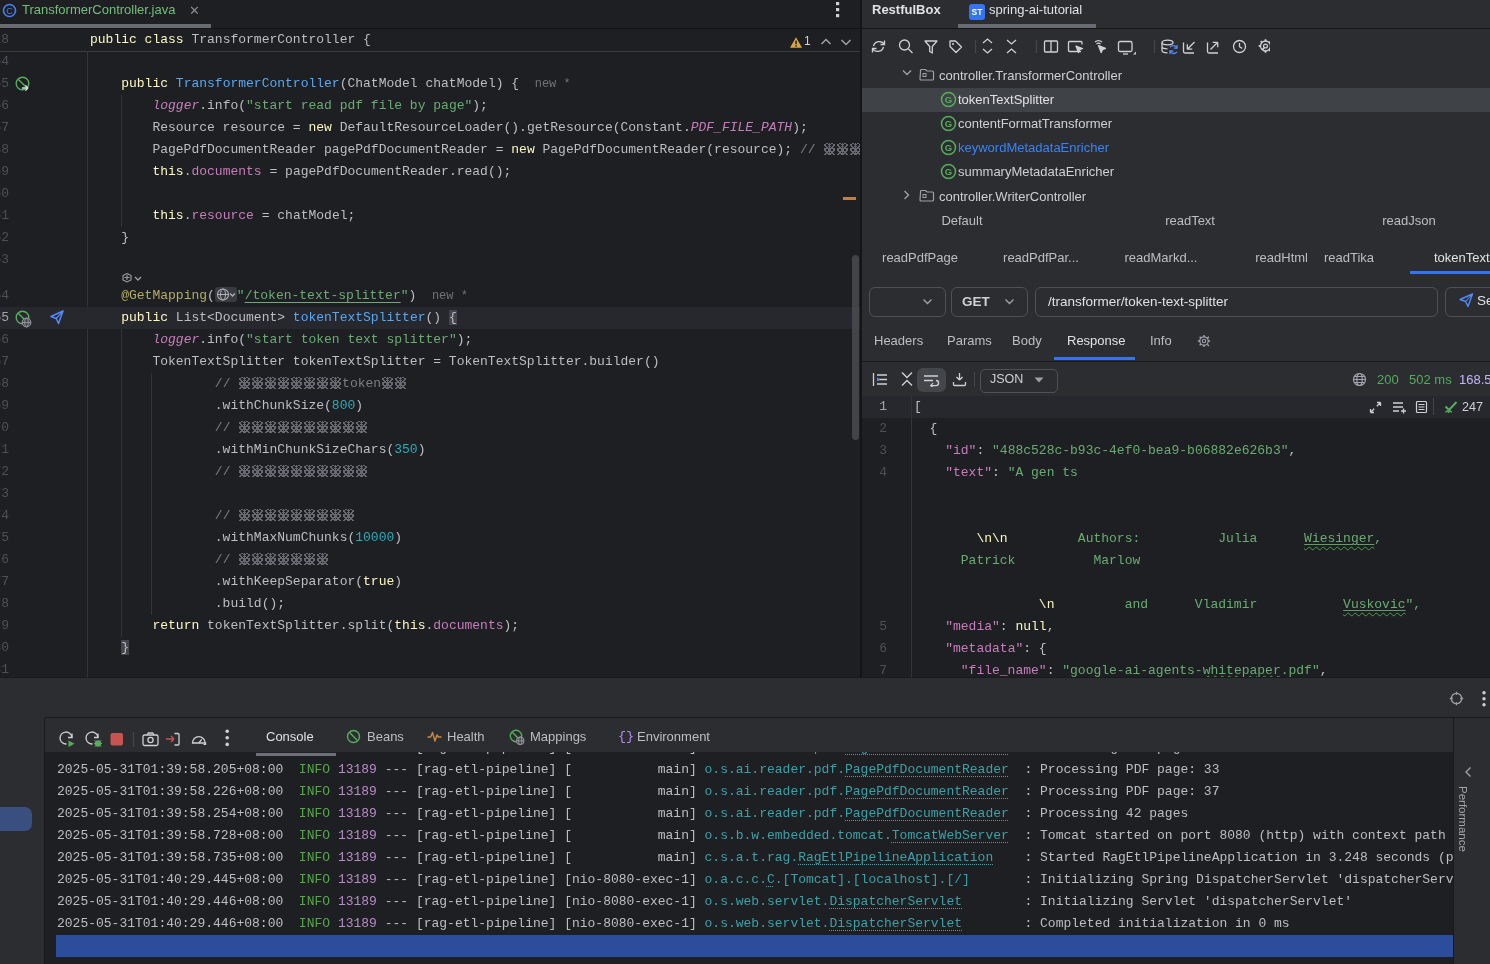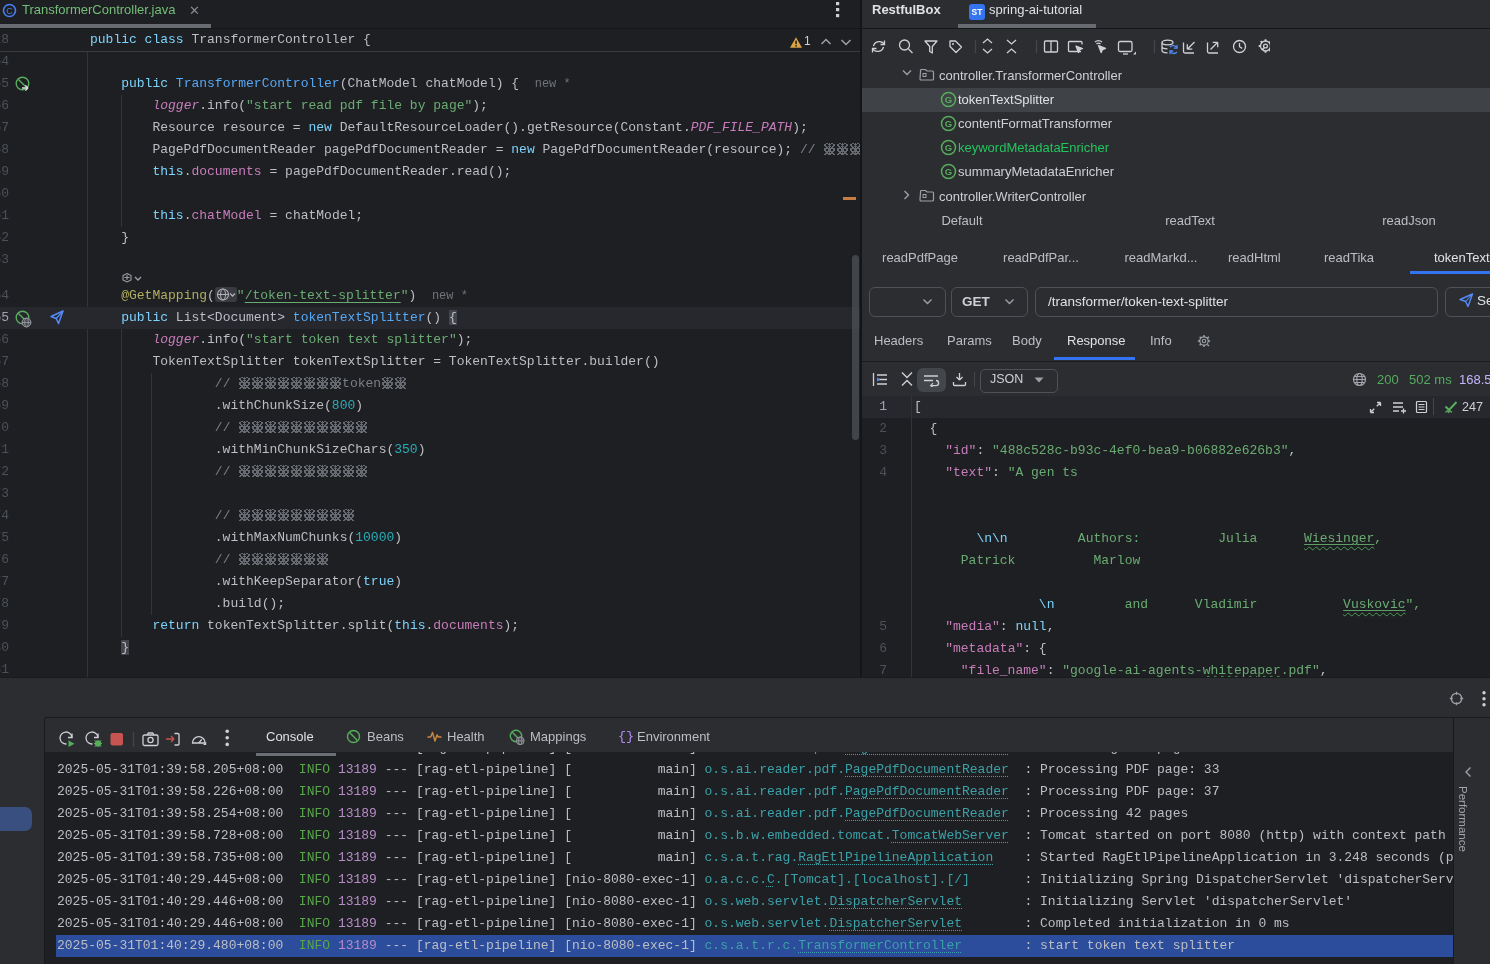--- a/index.html
+++ b/index.html
@@ -1,19 +1,19 @@
 <!DOCTYPE html>
 <html><head><meta charset="utf-8"><style>
 html,body{margin:0;padding:0}
 #root{position:relative;width:1490px;height:964px;background:#1e1f22;overflow:hidden;
  font-family:"Liberation Sans",sans-serif;-webkit-font-smoothing:antialiased}
 .abs{position:absolute}
 .mono{font-family:"Liberation Mono",monospace;font-size:13px;line-height:22px;white-space:pre;color:#bcbec4}
 .ln{font-family:"Liberation Mono",monospace;font-size:13px;line-height:22px;color:#4b5059;text-align:right;width:40px}
-.k{color:#7dd3fc}.s{color:#6aab73}.m{color:#56a8f5}.f{color:#c77dbb}.fi{color:#c77dbb;font-style:italic}
+.k{color:#fef9c3}.s{color:#6aab73}.m{color:#56a8f5}.f{color:#c77dbb}.fi{color:#c77dbb;font-style:italic}
 .n{color:#2aacb8}.c{color:#7a7e85}.a{color:#b3ae60}.g{color:#6f737a}.d{color:#bcbec4}
 .cj{display:inline-block;width:11.6px;height:12px;margin:0 0.9px 0 0.5px;vertical-align:-1.5px;opacity:.8;
  background:
  linear-gradient(90deg,transparent 0 5.2px,#7a7e85 5.2px 6.4px,transparent 6.4px),
  linear-gradient(180deg,transparent 0 5.2px,#7a7e85 5.2px 6.4px,transparent 6.4px),
  repeating-linear-gradient(45deg,#7a7e85 0 1px,transparent 1px 3.4px),
  repeating-linear-gradient(-45deg,#7a7e85 0 1px,transparent 1px 3.4px)}
 .cjc{color:#7a7e85}
 .ts{color:#bcbec4}.info{color:#57a64a}.pid{color:#b88bc9}
 .lg{color:#3ba1a8}.lgu{color:#3ba1a8;text-decoration:underline dotted 1px #3ba1a8;text-underline-offset:3px}
@@ -84,21 +84,21 @@
   <div class="abs ln" style="left:-31px;top:615px">79</div>
   <div class="abs ln" style="left:-31px;top:637px">80</div>
   <div class="abs ln" style="left:-31px;top:659px">81</div>
 
   <div class="abs mono" style="left:90px;top:29px"><span class="k">public class </span><span class="d">TransformerController {</span></div>
   <div class="abs mono" style="left:90px;top:73px">    <span class="k">public </span><span class="m">TransformerController</span>(ChatModel chatModel) {  <span class="g" style="font-size:12px">new *</span></div>
   <div class="abs mono" style="left:90px;top:95px">        <span class="fi">logger</span>.info(<span class="s">"start read pdf file by page"</span>);</div>
   <div class="abs mono" style="left:90px;top:117px">        Resource resource = <span class="k">new</span> DefaultResourceLoader().getResource(Constant.<span class="fi">PDF_FILE_PATH</span>);</div>
   <div class="abs mono" style="left:90px;top:139px">        PagePdfDocumentReader pagePdfDocumentReader = <span class="k">new</span> PagePdfDocumentReader(resource); <span class="c">// </span><span class="cj"></span><span class="cj"></span><span class="cj"></span></div>
   <div class="abs mono" style="left:90px;top:161px">        <span class="k">this</span>.<span class="f">documents</span> = pagePdfDocumentReader.read();</div>
-  <div class="abs mono" style="left:90px;top:205px">        <span class="k">this</span>.<span class="f">chatModel</span> = chatModel;</div>
+  <div class="abs mono" style="left:90px;top:205px">        <span class="k">this</span>.<span class="f">resource</span> = chatModel;</div>
   <div class="abs mono" style="left:90px;top:227px">    }</div>
 
   <div class="abs" style="left:121px;top:272px;width:30px;height:13px">
     <svg width="26" height="13" viewBox="0 0 26 13">
           <path d="M6 1.5l4 2v4.5l-4 2-4-2V3.5z" fill="none" stroke="#9da0a7" stroke-width="1.1"></path>
           <path d="M3.5 5.5h5M6 3v5" stroke="#9da0a7" stroke-width="1"></path>
           <path d="M14 5l3 3 3-3" fill="none" stroke="#9da0a7" stroke-width="1.3"></path>
         </svg>
   </div>
   <div class="abs mono" style="left:90px;top:285px">    <span class="a">@GetMapping</span>(<span style="display:inline-block;width:22px;height:15px;vertical-align:-3px;background:#393b40;border-radius:3px"><svg width="22" height="15" viewBox="0 0 22 15">
@@ -264,21 +264,21 @@
           <text x="8.5" y="12" font-size="9.5" font-weight="bold" fill="#57ad5c" text-anchor="middle" font-family="Liberation Sans">G</text>
         </svg>
       </div>
   <div class="abs tabtxt" style="left:96px;top:113px;line-height:22px;color:#ced0d6">contentFormatTransformer</div>
   <div class="abs" style="left:78px;top:139px">
         <svg width="17" height="17" viewBox="0 0 17 17">
           <circle cx="8.5" cy="8.5" r="7" fill="none" stroke="#57ad5c" stroke-width="1.5"></circle>
           <text x="8.5" y="12" font-size="9.5" font-weight="bold" fill="#57ad5c" text-anchor="middle" font-family="Liberation Sans">G</text>
         </svg>
       </div>
-  <div class="abs tabtxt" style="left:96px;top:137px;line-height:22px;color:#22c55e">keywordMetadataEnricher</div>
+  <div class="abs tabtxt" style="left:96px;top:137px;line-height:22px;color:#3b82f6">keywordMetadataEnricher</div>
   <div class="abs" style="left:78px;top:163px">
         <svg width="17" height="17" viewBox="0 0 17 17">
           <circle cx="8.5" cy="8.5" r="7" fill="none" stroke="#57ad5c" stroke-width="1.5"></circle>
           <text x="8.5" y="12" font-size="9.5" font-weight="bold" fill="#57ad5c" text-anchor="middle" font-family="Liberation Sans">G</text>
         </svg>
       </div>
   <div class="abs tabtxt" style="left:96px;top:161px;line-height:22px;color:#ced0d6">summaryMetadataEnricher</div>
   <div class="abs" style="left:41px;top:190px">
         <svg width="7" height="10" viewBox="0 0 7 10">
           <path d="M1.5 1L5.5 5 1.5 9" fill="none" stroke="#9da0a7" stroke-width="1.4"></path>
@@ -292,21 +292,21 @@
       </div>
   <div class="abs tabtxt" style="left:77px;top:186px;line-height:22px;color:#ced0d6">controller.WriterController</div>
 
   <div class="abs tabtxt" style="left:60px;top:210px;width:80px;text-align:center;line-height:22px">Default</div>
   <div class="abs tabtxt" style="left:273px;top:210px;width:80px;text-align:right;line-height:22px">readText</div>
   <div class="abs tabtxt" style="left:507px;top:210px;width:80px;text-align:center;line-height:22px">readJson</div>
 
   <div class="abs tabtxt" style="left:18px;top:247px;width:80px;text-align:center;line-height:22px">readPdfPage</div>
   <div class="abs tabtxt" style="left:139px;top:247px;width:80px;text-align:center;line-height:22px">readPdfPar...</div>
   <div class="abs tabtxt" style="left:259px;top:247px;width:80px;text-align:center;line-height:22px">readMarkd...</div>
-  <div class="abs tabtxt" style="left:366px;top:247px;width:80px;text-align:left;line-height:22px">readHtml</div>
+  <div class="abs tabtxt" style="left:366px;top:247px;width:80px;text-align:right;line-height:22px">readHtml</div>
   <div class="abs tabtxt" style="left:462px;top:247px;width:80px;line-height:22px">readTika</div>
   <div class="abs wtxt" style="left:572px;top:247px;line-height:22px">tokenTextSp</div>
   <div class="abs" style="left:548px;top:271px;width:80px;height:3px;background:#3574f0"></div>
 
   <div class="abs" style="left:7px;top:287px;width:75px;height:28px;border:1px solid #4e5157;border-radius:6px"></div>
   <div class="abs" style="left:60px;top:298px">
         <svg width="11" height="7" viewBox="0 0 11 7">
           <path d="M1.5 1.5L5.5 5.5 9.5 1.5" fill="none" stroke="#9da0a7" stroke-width="1.4"></path>
         </svg>
       </div>
@@ -526,21 +526,20 @@
     <div class="abs" style="left:11px;top:183px;width:1397px;height:22px;background:#2b4d9b"></div>
     <div class="abs mono" style="left:12px;top:-15px"><span class="ts">2025-05-31T01:39:58.190+08:00</span>  <span class="info">INFO</span> <span class="pid">13189</span> --- [rag-etl-pipeline] [           main] <span class="lg">o.s.ai.reader.pdf.<span class="lgu">PagePdfDocumentReader</span></span>  : Processing PDF page: 29</div>
     <div class="abs mono" style="left:12px;top:7px"><span class="ts">2025-05-31T01:39:58.205+08:00</span>  <span class="info">INFO</span> <span class="pid">13189</span> --- [rag-etl-pipeline] [           main] <span class="lg">o.s.ai.reader.pdf.<span class="lgu">PagePdfDocumentReader</span></span>  : Processing PDF page: 33</div>
     <div class="abs mono" style="left:12px;top:29px"><span class="ts">2025-05-31T01:39:58.226+08:00</span>  <span class="info">INFO</span> <span class="pid">13189</span> --- [rag-etl-pipeline] [           main] <span class="lg">o.s.ai.reader.pdf.<span class="lgu">PagePdfDocumentReader</span></span>  : Processing PDF page: 37</div>
     <div class="abs mono" style="left:12px;top:51px"><span class="ts">2025-05-31T01:39:58.254+08:00</span>  <span class="info">INFO</span> <span class="pid">13189</span> --- [rag-etl-pipeline] [           main] <span class="lg">o.s.ai.reader.pdf.<span class="lgu">PagePdfDocumentReader</span></span>  : Processing 42 pages</div>
     <div class="abs mono" style="left:12px;top:73px"><span class="ts">2025-05-31T01:39:58.728+08:00</span>  <span class="info">INFO</span> <span class="pid">13189</span> --- [rag-etl-pipeline] [           main] <span class="lg">o.s.b.w.embedded.tomcat.<span class="lgu">TomcatWebServer</span></span>  : Tomcat started on port 8080 (http) with context path '</div>
     <div class="abs mono" style="left:12px;top:95px"><span class="ts">2025-05-31T01:39:58.735+08:00</span>  <span class="info">INFO</span> <span class="pid">13189</span> --- [rag-etl-pipeline] [           main] <span class="lg">c.s.a.t.rag.<span class="lgu">RagEtlPipelineApplication</span></span>    : Started RagEtlPipelineApplication in 3.248 seconds (pr</div>
     <div class="abs mono" style="left:12px;top:117px"><span class="ts">2025-05-31T01:40:29.445+08:00</span>  <span class="info">INFO</span> <span class="pid">13189</span> --- [rag-etl-pipeline] [nio-8080-exec-1] <span class="lg">o.a.c.c.<span class="lgu">C</span>.[Tomcat].[localhost].[/]</span>       : Initializing Spring DispatcherServlet 'dispatcherServl</div>
     <div class="abs mono" style="left:12px;top:139px"><span class="ts">2025-05-31T01:40:29.446+08:00</span>  <span class="info">INFO</span> <span class="pid">13189</span> --- [rag-etl-pipeline] [nio-8080-exec-1] <span class="lg">o.s.web.servlet.<span class="lgu">DispatcherServlet</span></span>        : Initializing Servlet 'dispatcherServlet'</div>
     <div class="abs mono" style="left:12px;top:161px"><span class="ts">2025-05-31T01:40:29.446+08:00</span>  <span class="info">INFO</span> <span class="pid">13189</span> --- [rag-etl-pipeline] [nio-8080-exec-1] <span class="lg">o.s.web.servlet.<span class="lgu">DispatcherServlet</span></span>        : Completed initialization in 0 ms</div>
-    <div class="abs mono" style="left:12px;top:183px"><span class="ts">2025-05-31T01:40:29.480+08:00</span>  <span class="info">INFO</span> <span class="pid">13189</span> --- [rag-etl-pipeline] [nio-8080-exec-1] <span class="lg">c.s.a.t.r.c.<span class="lgu">TransformerController</span></span>        : start token text splitter</div>
   </div>
 
   <div class="abs" style="left:1453px;top:0;width:37px;height:246px;background:#2b2d30;border-left:1px solid #191a1c;box-sizing:border-box"></div>
   <div class="abs" style="left:1464px;top:48px">
         <svg width="8" height="12" viewBox="0 0 8 12">
           <path d="M6.5 1.5L2 6l4.5 4.5" fill="none" stroke="#9da0a7" stroke-width="1.4"></path>
         </svg>
       </div>
   <div class="abs" style="left:1457px;top:68px;font-size:11.5px;color:#a2a6ad;writing-mode:vertical-rl">Performance</div>
 </div>

